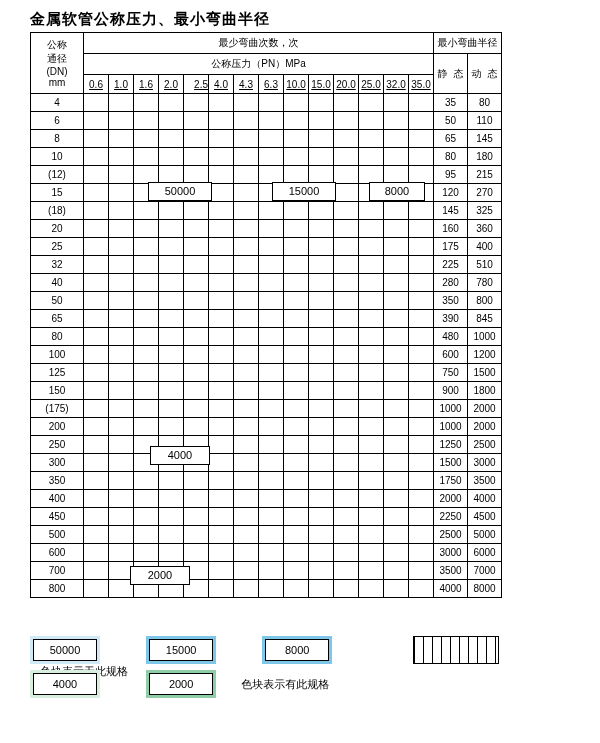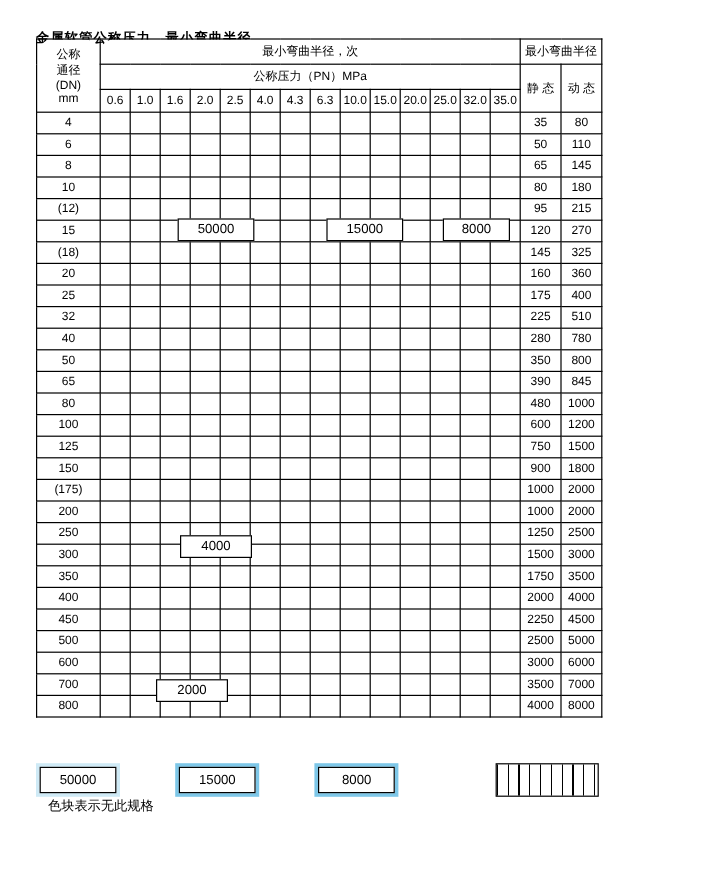--- a/index.html
+++ b/index.html
@@ -5,22 +5,22 @@
   html,body{margin:0;padding:0;}
   body{
     width:600px;height:743px;
     background:#ffffff;
     font-family:"Liberation Sans","DejaVu Sans",sans-serif;
     color:#000;
     position:relative;
     overflow:hidden;
   }
   #title{
-    position:absolute;left:30px;top:24px;
-    font-size:11px;font-weight:bold;
+    position:absolute;left:30px;top:10px;
+    font-size:15px;font-weight:bold;
     font-family:"DejaVu Serif","Liberation Serif",serif;
     letter-spacing:1px;
   }
   #tableWrap{
     position:absolute;left:30px;top:32px;
   }
   table.main{
     border-collapse:collapse;
     table-layout:fixed;
   }
@@ -36,22 +36,22 @@
   .hdr{background:#ddeff7;border-radius:13px;}
   .dncell{background:#ddeff7;height:17px;}
   .cell{height:17px;}
   .rcell{background:#ffffff;height:17px;font-size:10px;}
   .c-blue{background:#7ec7e8;}
   .c-lblue{background:#cfeaf6;}
   .c-green{background:#8fcfa8;}
   .c-lgreen{background:#d8eede;}
   .c-white{background:#ffffff;}
   .dnhead{width:52px;}
-  .pcol{width:24px;}
-  .scol{width:33px;}
+  .pcol{width:24px;text-decoration:underline;}
+  .scol{width:33px;font-family:Liberation Mono, monospace;}
 
   
   .badge{
     position:absolute;
     font-size:11px;
     background:#ffffff;
     border:1px solid #000;
     text-align:center;
     line-height:17px;
     height:17px;
@@ -84,34 +84,34 @@
 <div id="tableWrap">
   <table class="main">
     <thead>
       <tr>
         <td class="hdr dnhead" rowspan="3">
           <div>公称</div>
           <div>通径</div>
           <div>(DN)</div>
           <div>mm</div>
         </td>
-        <td class="hdr" colspan="14" style="height:20px;">最小弯曲半径，次</td>
+        <td class="hdr" colspan="14" style="height:20px;">最少弯曲次数，次</td>
         <td class="hdr" colspan="2" style="height:20px;margin-top:48px;">最小弯曲半径</td>
       </tr>
       <tr>
         <td class="hdr" colspan="14" style="height:20px;">公称压力（PN）MPa</td>
         <td class="hdr scol" rowspan="2">静 态</td>
         <td class="hdr scol" rowspan="2">动 态</td>
       </tr>
       <tr id="pressureRow">
           <td class="hdr pcol" style="height: 18px;">0.6</td>
           <td class="hdr pcol" style="height: 18px;">1.0</td>
           <td class="hdr pcol" style="height: 18px; margin-left: 24px;">1.6</td>
           <td class="hdr pcol" style="height: 18px;">2.0</td>
-          <td class="hdr pcol" style="height: 18px;">2.5</td>
+          <td class="hdr pcol" style="height: 18px; text-align: right;">2.5</td>
           <td class="hdr pcol" style="height: 18px;">4.0</td>
           <td class="hdr pcol" style="height: 18px;">4.3</td>
           <td class="hdr pcol" style="height: 18px;">6.3</td>
           <td class="hdr pcol" style="height: 18px;">10.0</td>
           <td class="hdr pcol" style="height: 18px;">15.0</td>
           <td class="hdr pcol" style="height: 18px;">20.0</td>
           <td class="hdr pcol" style="height: 18px; margin-left: 36px;">25.0</td>
           <td class="hdr pcol" style="height: 18px;">32.0</td>
           <td class="hdr pcol" style="height: 18px;">35.0</td>
         </tr>
@@ -664,13 +664,19 @@
   <div class="lg-row">
     <span class="lg-wrap c-lblue"><span class="lg-box">50000</span></span>
     <span class="sp1"></span>
     <span class="lg-wrap c-blue"><span class="lg-box">15000</span></span>
     <span class="sp1"></span>
     <span class="lg-wrap c-blue"><span class="lg-box">8000</span></span>
     <span style="display:inline-block;width:75px;"></span>
     <span class="lg-hatch"></span>
     <span class="lg-label">色块表示无此规格</span>
   </div>
+  <div class="lg-row">
+    <span class="lg-wrap c-lgreen"><span class="lg-box">4000</span></span>
+    <span class="sp1"></span>
+    <span class="lg-wrap c-green"><span class="lg-box">2000</span></span>
+    <span class="lg-label" style="margin-left:22px;">色块表示有此规格</span>
+  </div>
 </div>
 
 </body></html>

